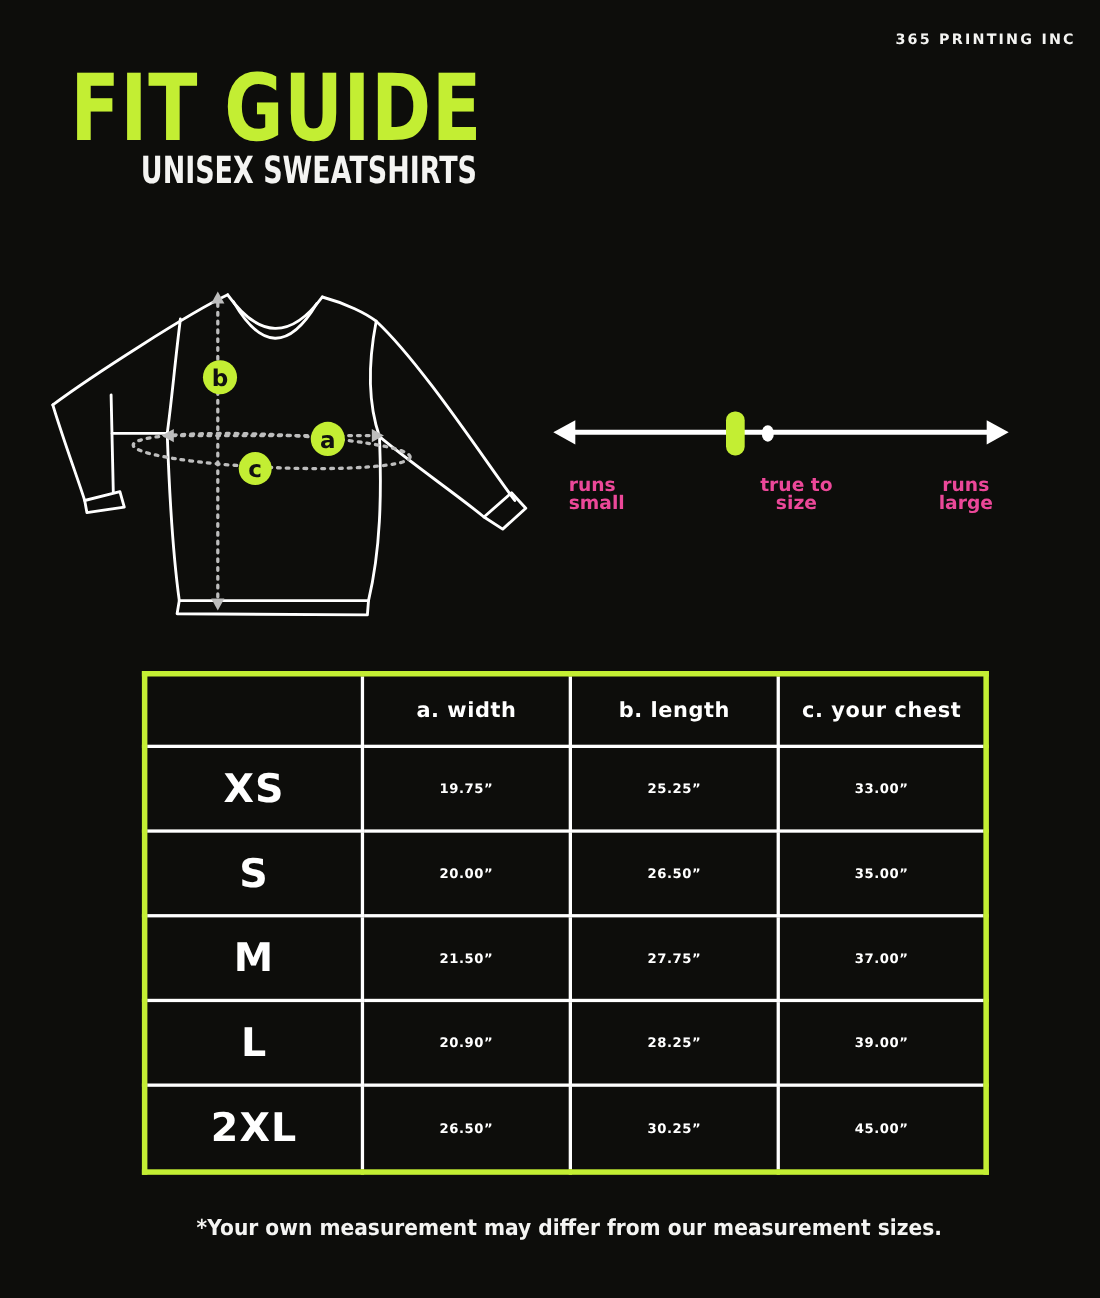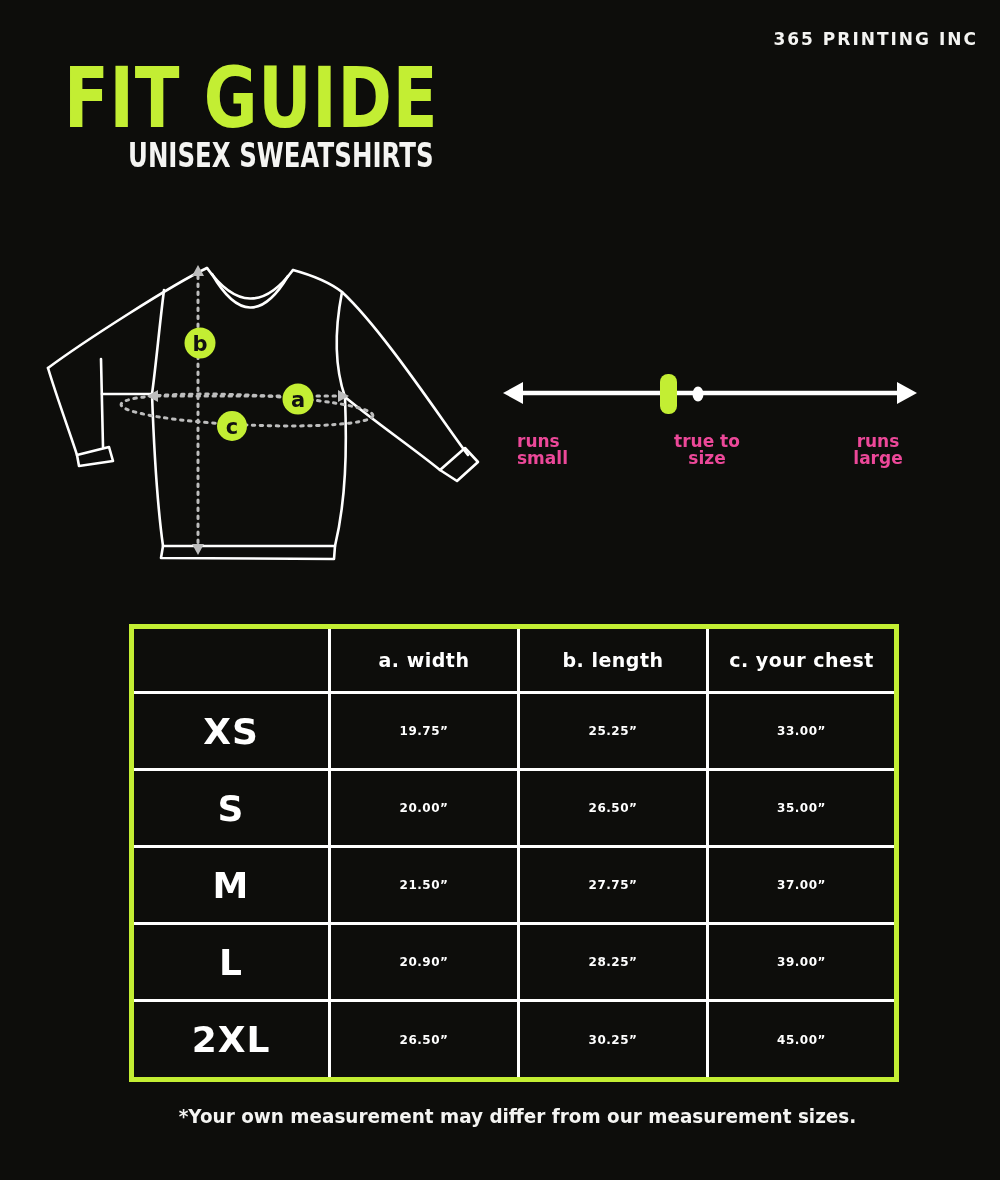--- a/index.html
+++ b/index.html
@@ -1,35 +1,35 @@
 <!DOCTYPE html>
 <html><head>
 <meta charset="utf-8">
 <style>
   html,body{margin:0;padding:0;background:#0d0d0b;}
   #page{position:relative;width:1000px;height:1180px;background:#0d0d0b;overflow:hidden;
         font-family:"DejaVu Sans","Liberation Sans",sans-serif;font-weight:bold;color:#fff;}
 
   
-  .brand{position:absolute;top:29px;right:22px;font-size:17px;letter-spacing:2px;color:#f4f4f2;}
+  .brand{position:absolute;top:29px;right:22px;font-size:13px;letter-spacing:2px;color:#f4f4f2;}
   .title{position:absolute;left:64px;top:56px;font-size:84px;line-height:1;color:#c3ee33;
          transform:scaleX(.78);transform-origin:left top;white-space:nowrap;letter-spacing:1px;}
   .subtitle{position:absolute;left:128px;top:138px;font-size:34px;line-height:1;color:#f4f4f2;
             transform:scaleX(.72);transform-origin:left top;white-space:nowrap;}
 
   
   .shirt-svg{position:absolute;left:35px;top:250px;}
   .scale-svg{position:absolute;left:500px;top:368px;}
   .scale-label{position:absolute;top:433px;font-size:17px;line-height:17px;color:#ec4899;}
   .scale-label.left{left:517px;text-align:left;}
-  .scale-label.center{left:707px;transform:translateX(-50%);text-align:center;}
+  .scale-label.center{left:724px;transform:translateX(-50%);text-align:center;}
   .scale-label.right{left:878px;transform:translateX(-50%);text-align:center;}
 
   
-  .chart{position:absolute;left:129px;top:624px;}
+  .chart{position:absolute;left:129px;top:610px;}
   table{border-collapse:collapse;table-layout:fixed;width:765px;height:458px;
         border:5px solid #c3ee33;}
   td{border:3px solid #ffffff;text-align:center;vertical-align:middle;color:#fff;
      font-weight:bold;padding:0;}
   tr.head td{height:62px;font-size:19px;letter-spacing:.5px;}
   td.size-col{font-size:36px;letter-spacing:1px;}
   td.val{font-size:12px;letter-spacing:.5px;}
 
   .footnote{position:absolute;left:35px;top:1104px;width:965px;text-align:center;
             font-size:20px;color:#f4f4f2;transform:scaleX(.92);transform-origin:center top;}

